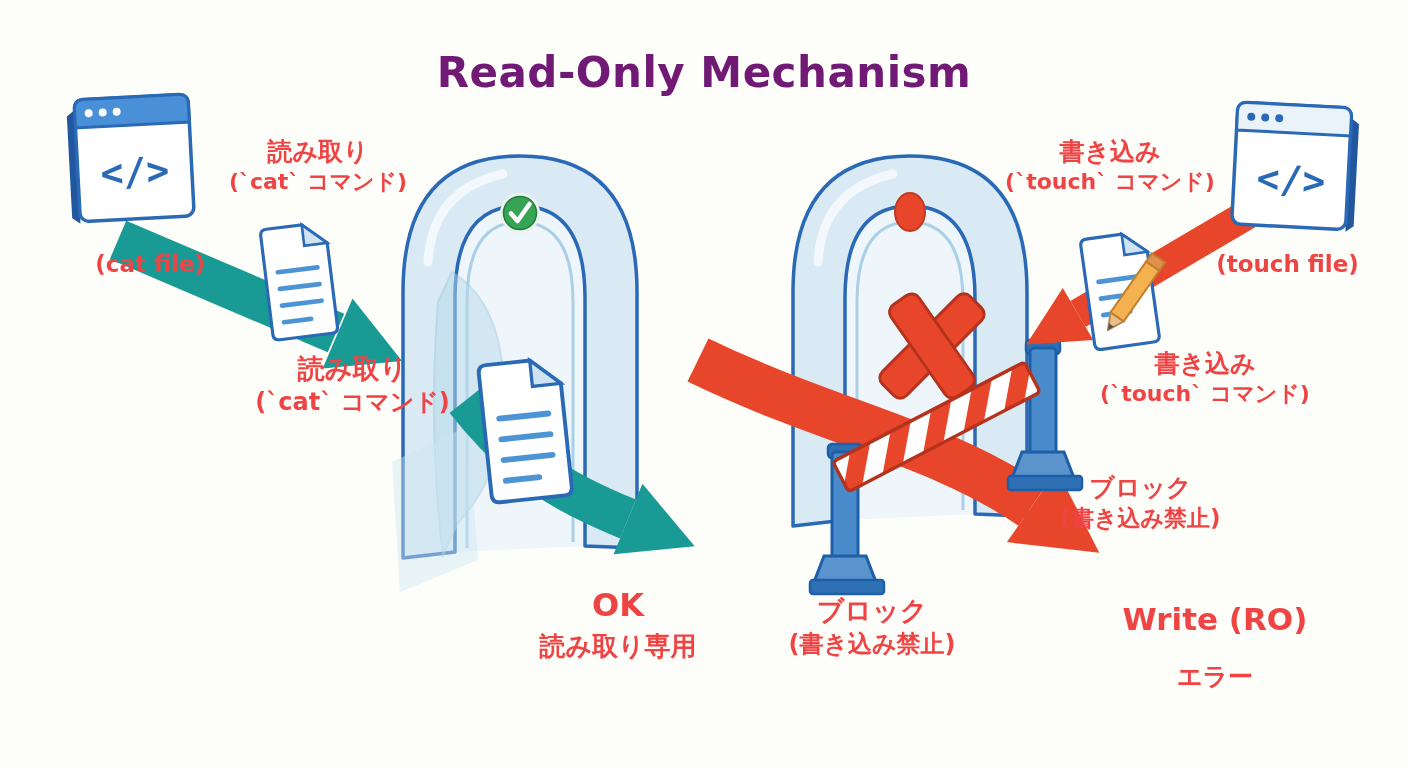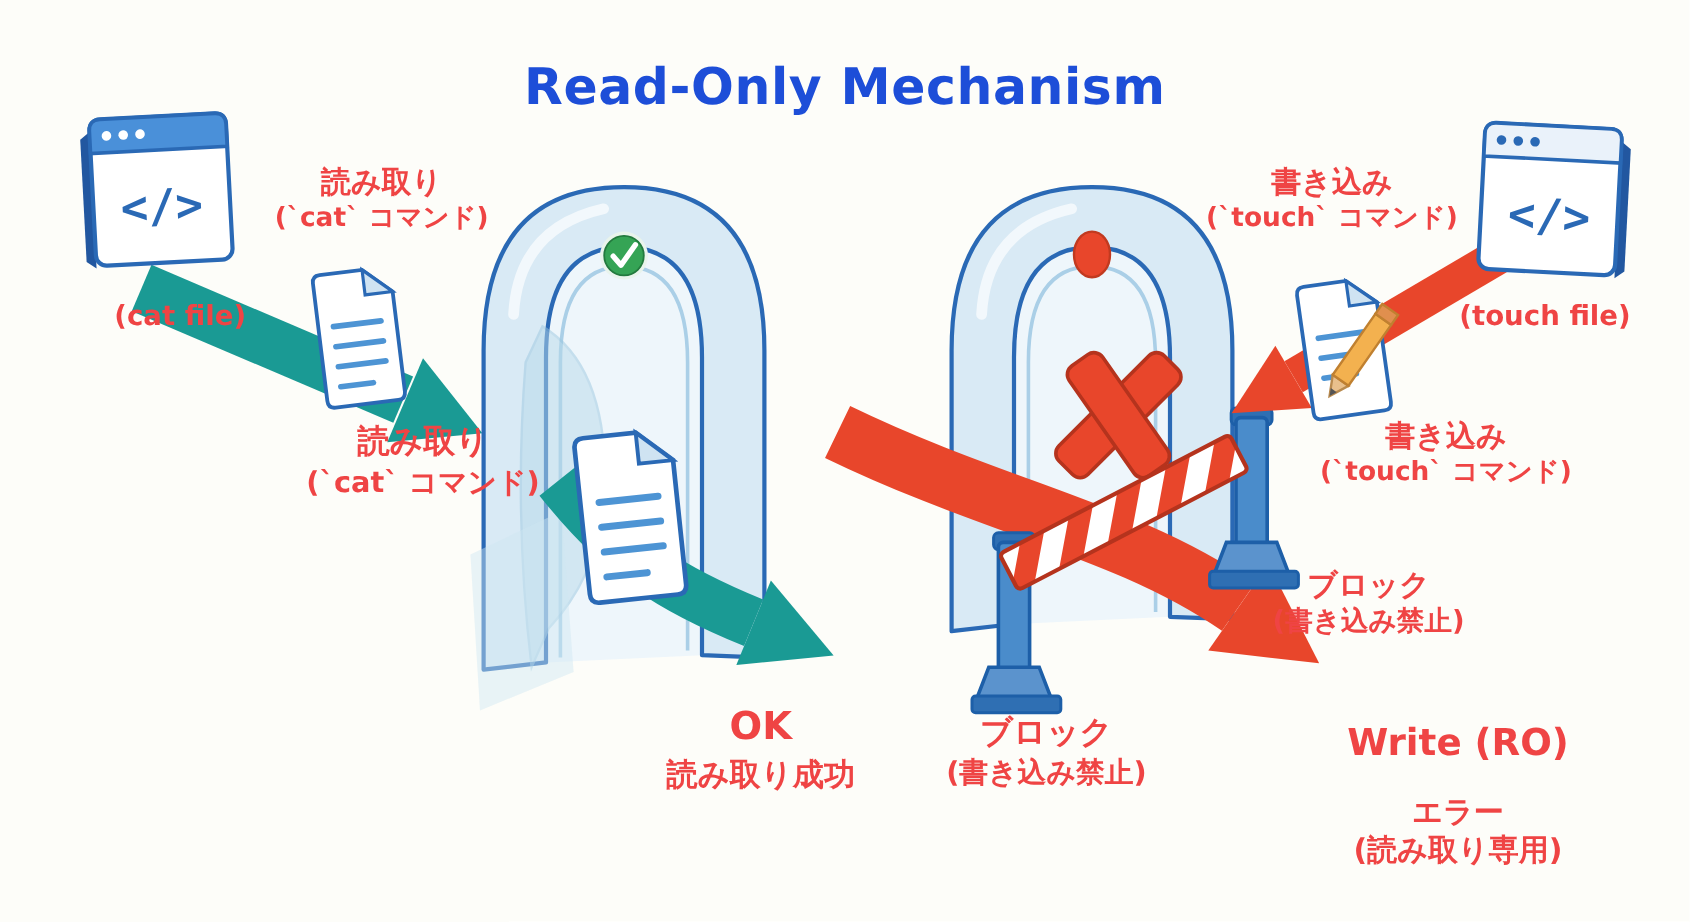--- a/index.html
+++ b/index.html
@@ -4,21 +4,21 @@
 <style>
   html,body{margin:0;padding:0;background:#ffffff;}
   .stage{
     position:relative;width:1408px;height:768px;overflow:hidden;
     background:#fdfdf9;
     font-family:"DejaVu Sans","Liberation Sans",sans-serif;
   }
   .art{position:absolute;left:0;top:0;}
   .lbl{position:absolute;text-align:center;font-weight:bold;color:#ef4444;line-height:1.28;}
   .lbl div{white-space:nowrap;}
-  .title{color:#1d4ed8;letter-spacing:0.5px;}
+  .title{color:#701a75;letter-spacing:0.5px;}
 </style>
 </head>
 <body>
 
 <div class="stage">
 
   <svg class="art" width="1408" height="768" viewBox="0 0 1408 768">
     <defs>
       <pattern id="stripe" width="36" height="36" patternUnits="userSpaceOnUse" patternTransform="rotate(38)">
         <rect width="36" height="36" fill="#ffffff"></rect>
@@ -166,23 +166,23 @@
 
   <div class="lbl" style="left:50px;top:250px;width:155px;">
     <div style="font-size:23px;text-align:right;">(cat file)</div>
   </div>
 
   <div class="lbl" style="left:240px;top:352px;width:225px;">
     <div style="font-size:27px;">読み取り</div>
     <div style="font-size:24px;">(`cat` コマンド)</div>
   </div>
 
-  <div class="lbl" style="left:534px;top:585px;width:200px;">
+  <div class="lbl" style="left:518px;top:585px;width:200px;">
     <div style="font-size:32px;">OK</div>
-    <div style="font-size:26px;margin-top:4px;">読み取り成功</div>
+    <div style="font-size:26px;margin-top:4px;">読み取り専用</div>
   </div>
 
   <div class="lbl" style="left:995px;top:136px;width:230px;">
     <div style="font-size:25px;">書き込み</div>
     <div style="font-size:22px;">(`touch` コマンド)</div>
   </div>
 
   <div class="lbl" style="left:1205px;top:250px;width:165px;">
     <div style="font-size:23px;">(touch file)</div>
   </div>
@@ -198,16 +198,15 @@
   </div>
 
   <div class="lbl" style="left:752px;top:594px;width:240px;">
     <div style="font-size:27px;">ブロック</div>
     <div style="font-size:24px;">(書き込み禁止)</div>
   </div>
 
   <div class="lbl" style="left:1095px;top:600px;width:240px;">
     <div style="font-size:31px;">Write (RO)</div>
     <div style="font-size:25px;margin-top:21px;">エラー</div>
-    <div style="font-size:25px;">(読み取り専用)</div>
   </div>
 
 </div>
 
 </body></html>

